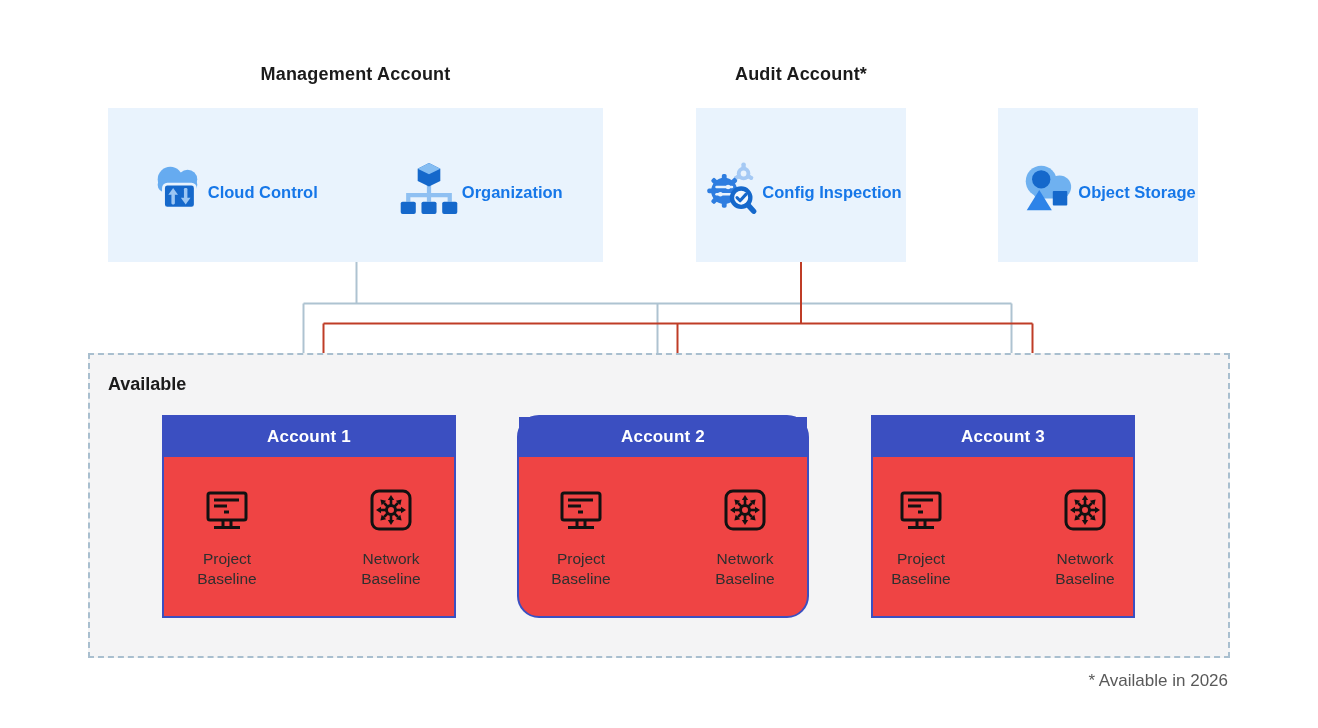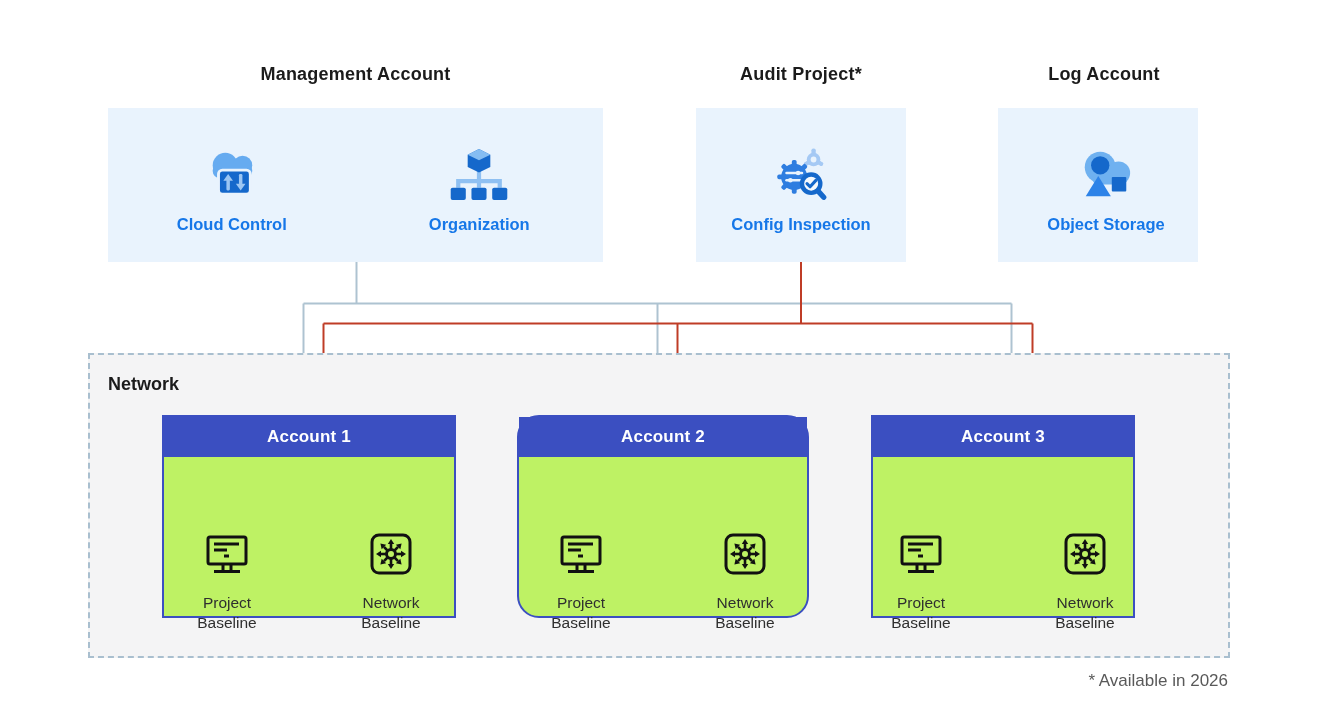--- a/index.html
+++ b/index.html
@@ -9,62 +9,61 @@
   }
   .section-title{
     position:absolute;top:64px;height:24px;text-align:center;
     font-size:18px;font-weight:bold;color:#1b1b1b;letter-spacing:.2px;
   }
   .panel{
     position:absolute;top:108px;height:154px;background:#e9f3fd;
     display:flex;align-items:stretch;justify-content:space-evenly;
   }
   .service{
-    display:flex;flex-direction:column;align-items:center;justify-content:center;
+    display:flex;flex-direction:row;align-items:center;justify-content:center;
     flex:1;padding-top:6px;
   }
   .service .icon-wrap{height:64px;display:flex;align-items:center;justify-content:center;}
   .service .service-label{
     margin-top:9px;font-size:16.5px;font-weight:bold;color:#1677e8;white-space:nowrap;
   }
   #connector-layer{position:absolute;left:0;top:0;pointer-events:none;}
   #accounts-zone{
     position:absolute;left:88px;top:353px;width:1142px;height:305px;
     background:#f4f4f5;border:2px dashed #a9bfcf;box-sizing:border-box;
   }
   #accounts-label{
     position:absolute;left:18px;top:19px;font-size:18px;font-weight:bold;color:#1b1b1b;
   }
   .account-card{
-    position:absolute;top:415px;height:203px;background:#bef264;
+    position:absolute;top:415px;height:203px;background:#ef4444;
     border:2px solid #3b4fc1;box-sizing:border-box;
   }
   .account-header{
     height:40px;background:#3b4fc1;color:#ffffff;font-size:17px;font-weight:bold;
     display:flex;align-items:center;justify-content:center;letter-spacing:.2px;
   }
   .account-body{
-    display:flex;justify-content:center;gap:68px;padding-top:29px;margin-top:44px;
+    display:flex;justify-content:center;gap:68px;padding-top:29px;
   }
   .baseline-item{display:flex;flex-direction:column;align-items:center;width:96px;}
   .baseline-label{
     margin-top:11px;font-size:15.5px;line-height:19.5px;color:#2f2f2f;text-align:center;
   }
   #footnote{
     position:absolute;right:90px;top:671px;font-size:17px;color:#595959;
   }
 </style>
 </head>
 <body>
 
 <div id="canvas">
 
   <div class="section-title" style="left:108px;width:495px;text-align:center;">Management Account</div>
-  <div class="section-title" style="left:696px;width:210px;">Audit Project*</div>
-  <div class="section-title" style="left:998px;width:212px;">Log Account</div>
+  <div class="section-title" style="left:696px;width:210px;">Audit Account*</div>
 
   <div class="panel" style="left:108px;width:495px;">
     <div class="service">
       <div class="icon-wrap">
         <svg width="62" height="54" viewBox="0 0 64 56">
           <g fill="#66abf0">
             <circle cx="25" cy="19" r="13"></circle>
             <circle cx="43" cy="19" r="10"></circle>
             <rect x="12" y="17" width="41" height="15" rx="7"></rect>
           </g>
@@ -178,21 +177,21 @@
       <path d="M1032.5,323.5 V404"></path>
     </g>
     <g fill="#bf3c26" stroke="none">
       <polygon points="318,404 329,404 323.5,414"></polygon>
       <polygon points="672,404 683,404 677.5,414"></polygon>
       <polygon points="1027,404 1038,404 1032.5,414"></polygon>
     </g>
   </svg>
 
   <div id="accounts-zone">
-    <div id="accounts-label">Network</div>
+    <div id="accounts-label">Available</div>
   </div>
 
   <div class="account-card" style="left:162px;width:294px;">
     <div class="account-header">Account 1</div>
     <div class="account-body">
       <div class="baseline-item">
         <span>
           <svg width="48" height="48" viewBox="0 0 48 48" stroke="#111111" fill="none" stroke-width="3">
             <rect x="5" y="7" width="38" height="27" rx="2"></rect>
             <line x1="11" y1="14" x2="36" y2="14"></line>

